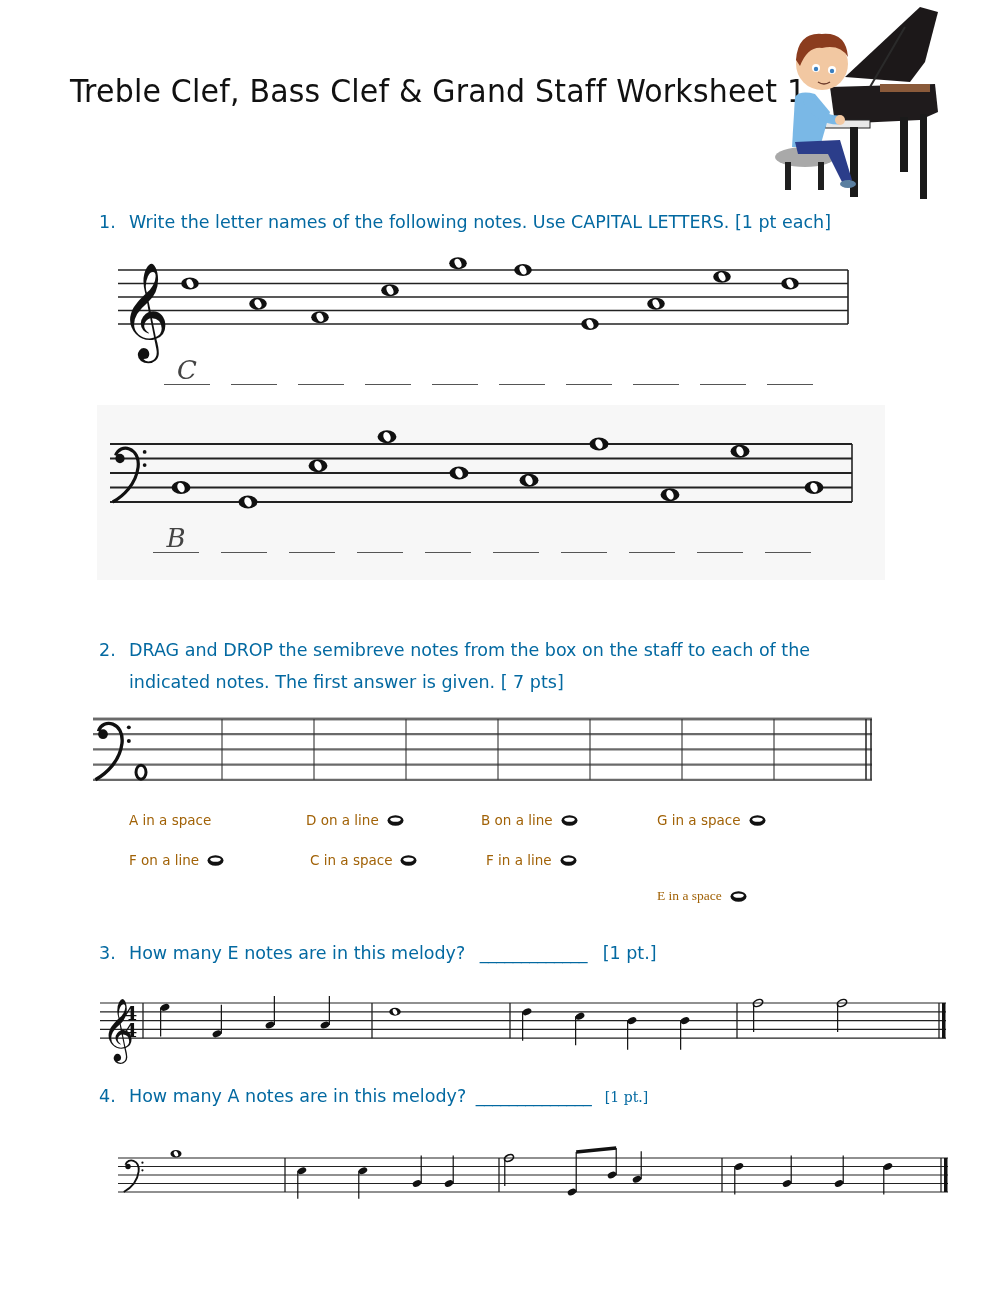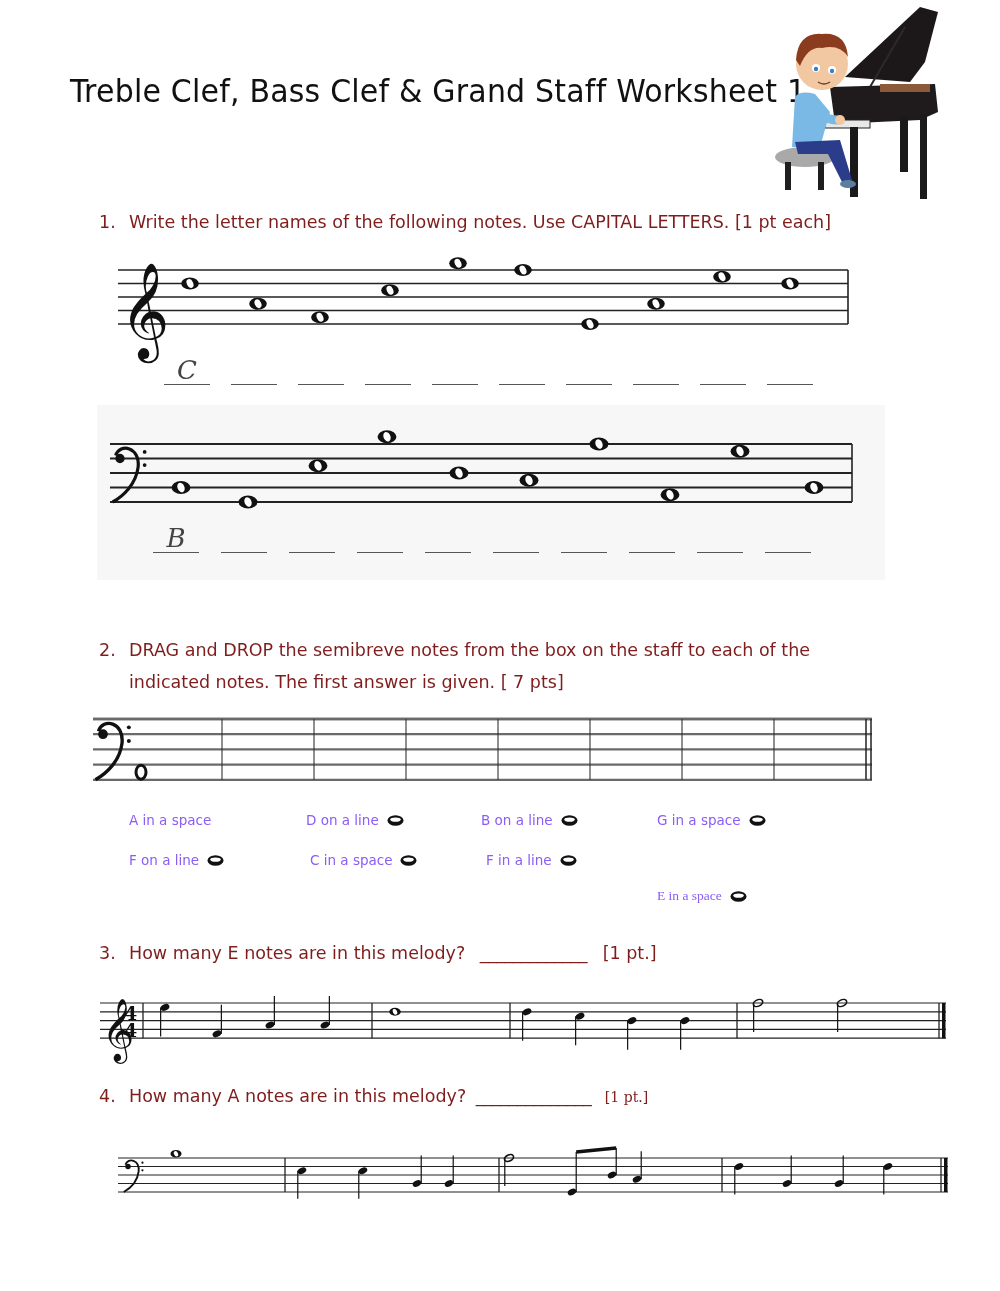--- a/index.html
+++ b/index.html
@@ -1,29 +1,29 @@
 <!DOCTYPE html>
 <html><head>
 <meta charset="utf-8">
 <style>
   html, body { margin: 0; padding: 0; background: #ffffff; }
   body { width: 1000px; height: 1291px; position: relative; overflow: hidden;
          font-family: "DejaVu Sans", sans-serif; color: #111; }
   .abs { position: absolute; }
   .title { left: 70px; top: 72px; font-family: "DejaVu Sans", sans-serif; font-size: 30px;
            font-weight: normal; letter-spacing: 0.2px; color: #111; transform: scaleY(1.08); transform-origin: left top; }
-  .q { font-size: 17.5px; color: #7f1d1d; line-height: 32px; }
+  .q { font-size: 17.5px; color: #0369a1; line-height: 32px; }
   .q .num { display: inline-block; width: 30px; }
   .q2line2 { padding-left: 30px; }
   .pts-small { font-family: "DejaVu Serif", serif; font-size: 14px; }
   .staff-svg { position: absolute; overflow: visible; }
   .answer-slot { position: absolute; width: 46px; border-bottom: 1.8px solid #555; height: 28px; text-align: center; }
   .answer-slot span { font-family: "DejaVu Serif", serif; font-style: italic; font-size: 26px; color: #444; line-height: 28px; }
   .gray-panel { position: absolute; background: #f7f7f7; }
-  .drag-label { position: absolute; font-size: 13.5px; color: #8b5cf6; white-space: nowrap; display: flex; align-items: center; }
+  .drag-label { position: absolute; font-size: 13.5px; color: #a16207; white-space: nowrap; display: flex; align-items: center; }
   .semi-icon { display: inline-block; width: 17px; height: 11px; margin-left: 8px; }
   .illustration { position: absolute; left: 760px; top: 2px; width: 180px; height: 200px; }
 </style>
 </head>
 <body>
 
 <div class="abs title">Treble Clef, Bass Clef &amp;  Grand Staff Worksheet 1</div>
 
 <svg class="illustration" viewBox="0 0 180 200">
 

